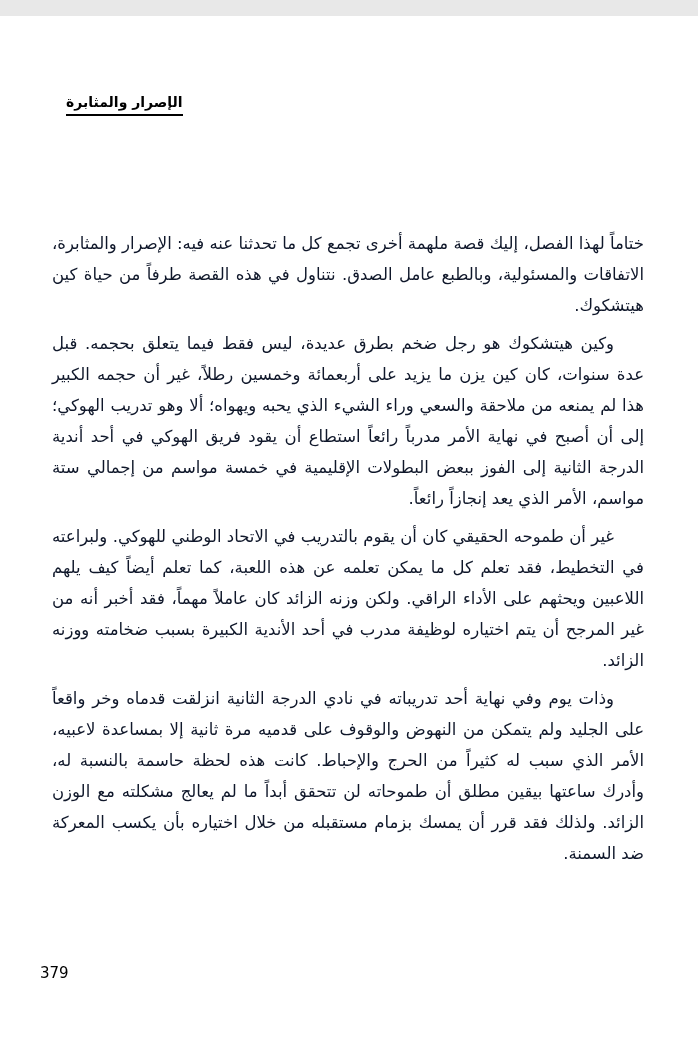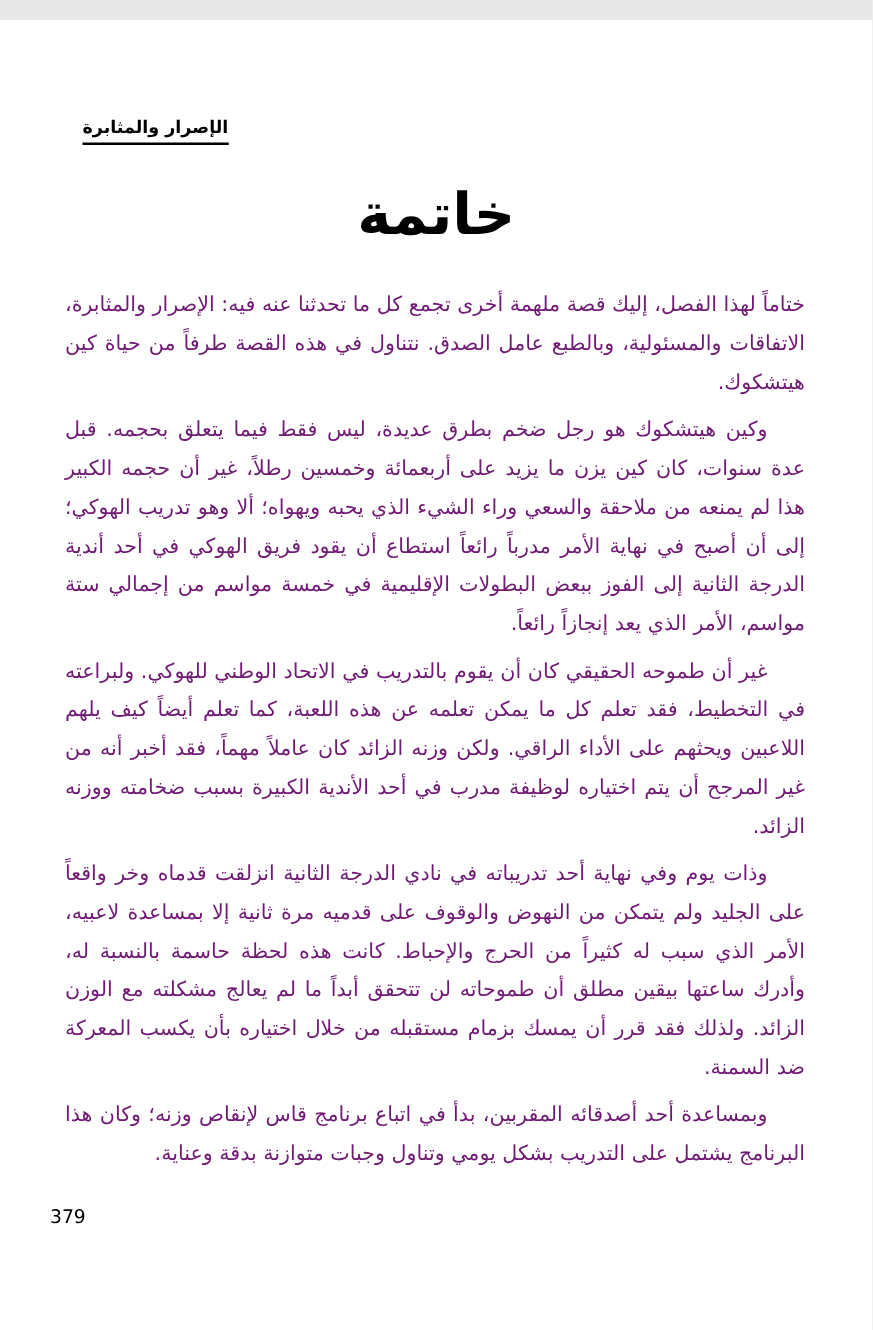--- a/index.html
+++ b/index.html
@@ -44,21 +44,21 @@
   }
   .body-text {
     position: absolute;
     top: 212px;
     right: 54px;
     left: 52px;
     direction: rtl;
     text-align: justify;
     font-size: 16.5px;
     line-height: 31px;
-    color: #701a75;
+    color: #0f172a;
   }
   .body-text p {
     margin: 0 0 7px 0;
   }
   .body-text p.indent {
     text-indent: 30px;
   }
   .page-number {
     position: absolute;
     top: 948px;
@@ -68,25 +68,23 @@
     direction: rtl;
   }
 </style>
 </head>
 <body>
 
 <div class="page">
 
   <div class="running-head">الإصرار والمثابرة</div>
 
-  <h1 class="chapter-title">خاتمة</h1>
 
   <div class="body-text">
     <p>ختاماً لهذا الفصل، إليك قصة ملهمة أخرى تجمع كل ما تحدثنا عنه فيه: الإصرار والمثابرة، الاتفاقات والمسئولية، وبالطبع عامل الصدق. نتناول في هذه القصة طرفاً من حياة كين هيتشكوك.</p>
     <p class="indent">وكين هيتشكوك هو رجل ضخم بطرق عديدة، ليس فقط فيما يتعلق بحجمه. قبل عدة سنوات، كان كين يزن ما يزيد على أربعمائة وخمسين رطلاً، غير أن حجمه الكبير هذا لم يمنعه من ملاحقة والسعي وراء الشيء الذي يحبه ويهواه؛ ألا وهو تدريب الهوكي؛ إلى أن أصبح في نهاية الأمر مدرباً رائعاً استطاع أن يقود فريق الهوكي في أحد أندية الدرجة الثانية إلى الفوز ببعض البطولات الإقليمية في خمسة مواسم من إجمالي ستة مواسم، الأمر الذي يعد إنجازاً رائعاً.</p>
     <p class="indent">غير أن طموحه الحقيقي كان أن يقوم بالتدريب في الاتحاد الوطني للهوكي. ولبراعته في التخطيط، فقد تعلم كل ما يمكن تعلمه عن هذه اللعبة، كما تعلم أيضاً كيف يلهم اللاعبين ويحثهم على الأداء الراقي. ولكن وزنه الزائد كان عاملاً مهماً، فقد أخبر أنه من غير المرجح أن يتم اختياره لوظيفة مدرب في أحد الأندية الكبيرة بسبب ضخامته ووزنه الزائد.</p>
     <p class="indent">وذات يوم وفي نهاية أحد تدريباته في نادي الدرجة الثانية انزلقت قدماه وخر واقعاً على الجليد ولم يتمكن من النهوض والوقوف على قدميه مرة ثانية إلا بمساعدة لاعبيه، الأمر الذي سبب له كثيراً من الحرج والإحباط. كانت هذه لحظة حاسمة بالنسبة له، وأدرك ساعتها بيقين مطلق أن طموحاته لن تتحقق أبداً ما لم يعالج مشكلته مع الوزن الزائد. ولذلك فقد قرر أن يمسك بزمام مستقبله من خلال اختياره بأن يكسب المعركة ضد السمنة.</p>
-    <p class="indent">وبمساعدة أحد أصدقائه المقربين، بدأ في اتباع برنامج قاس لإنقاص وزنه؛ وكان هذا البرنامج يشتمل على التدريب بشكل يومي وتناول وجبات متوازنة بدقة وعناية.</p>
   </div>
 
   <div class="page-number">379</div>
 
 </div>
 
 </body></html>

